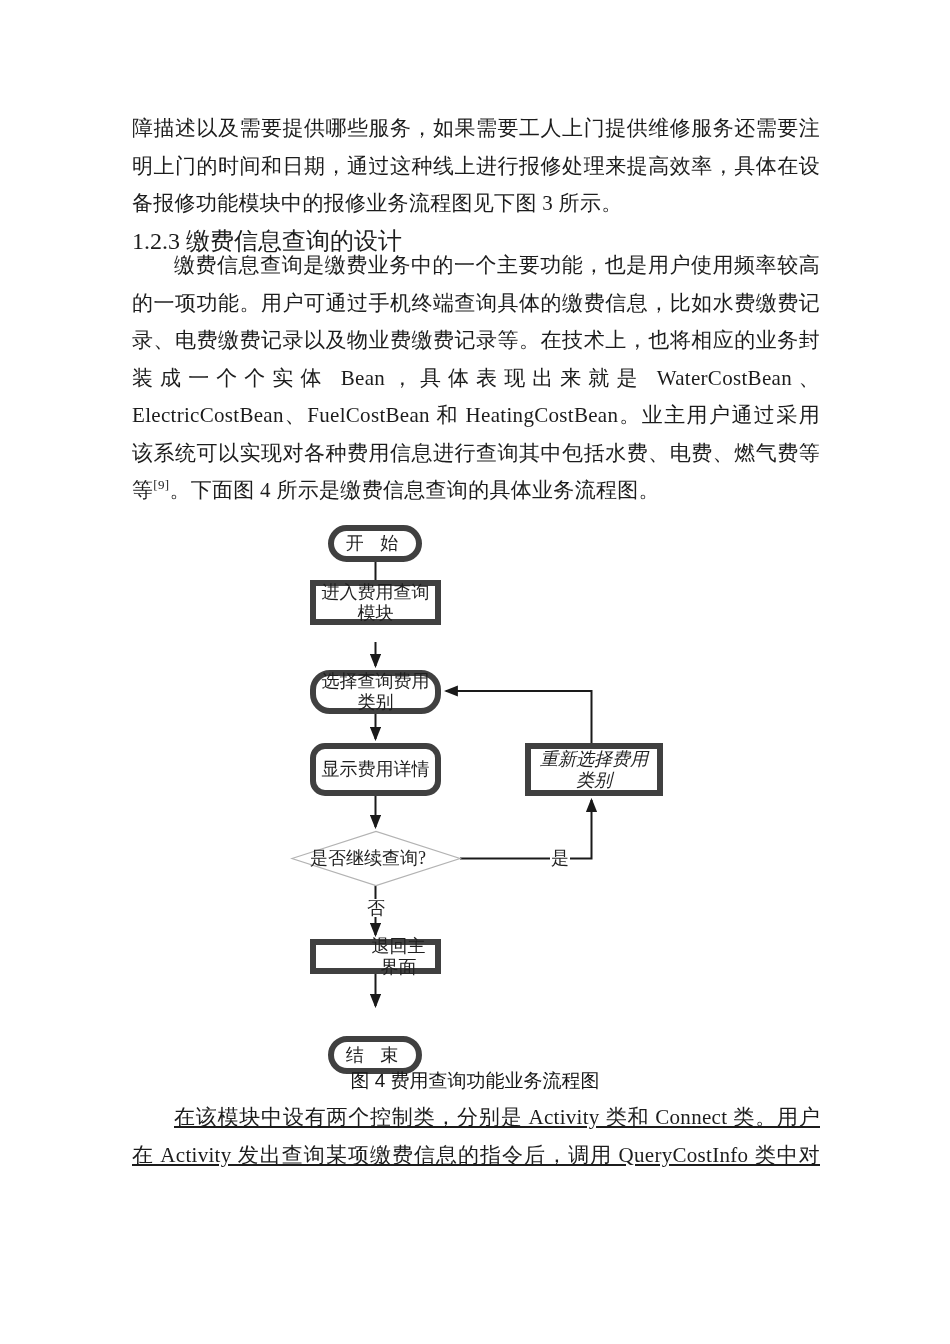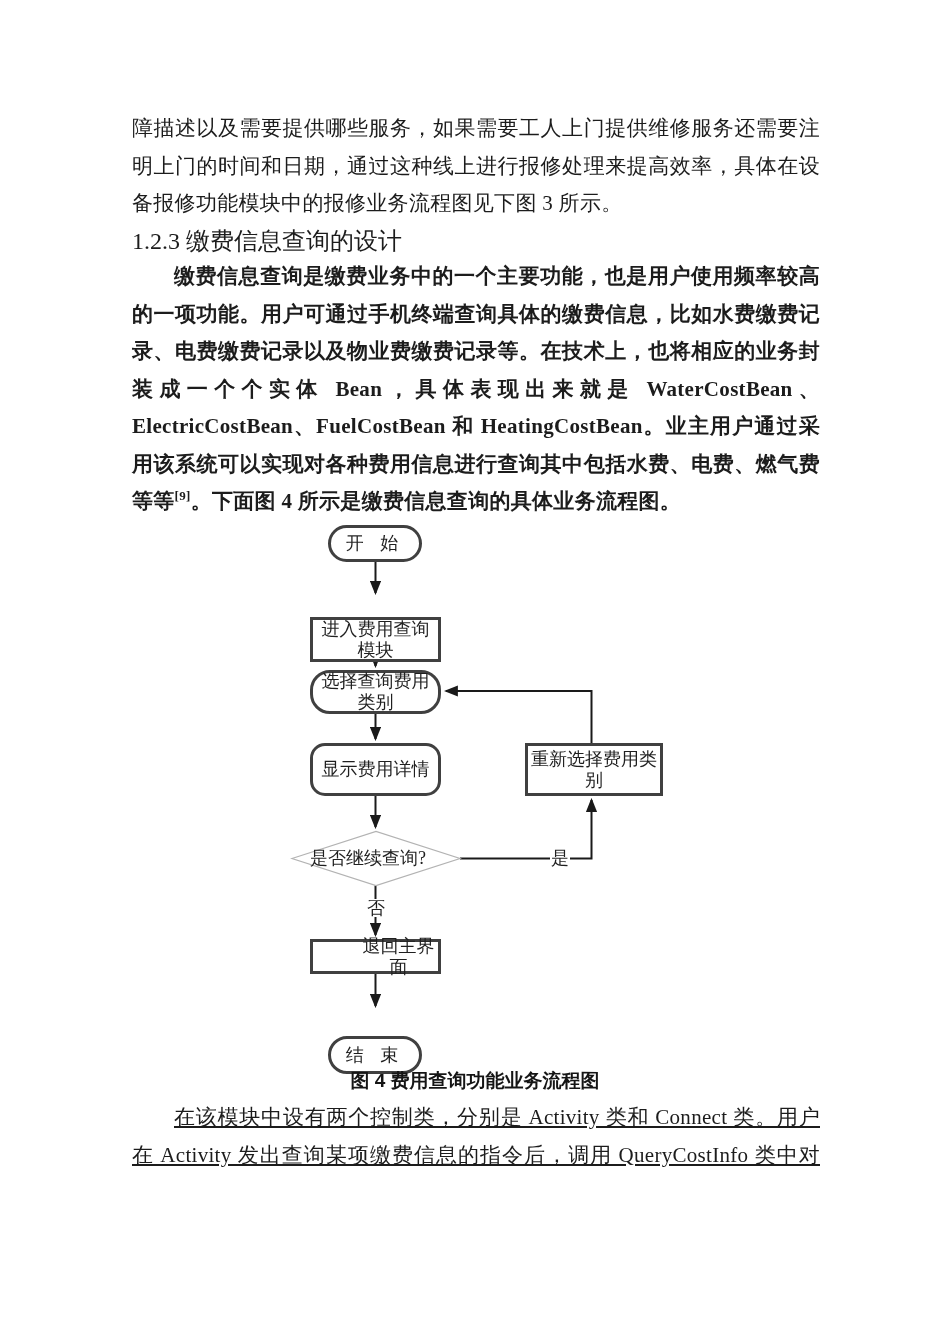--- a/index.html
+++ b/index.html
@@ -24,31 +24,31 @@
     left:132px;width:688px;
     font-size:24px;line-height:38px;
     white-space:nowrap;
   }
   sup.ref{font-size:13px;vertical-align:super;line-height:0;}
   .caption{
     position:absolute;
     left:0;top:1069px;width:950px;
     text-align:center;
     font-family:"Liberation Sans","DejaVu Sans",sans-serif;
-    font-weight:bold;
+    font-weight:normal;
     font-size:19px;line-height:24px;
     color:#151515;
   }
   
   .fc-svg{position:absolute;left:0;top:0;width:950px;height:1344px;pointer-events:none;}
   .node{
     position:absolute;
     box-sizing:border-box;
     background:#ffffff;
-    border:3px solid #404040;
+    border:6px solid #404040;
     display:flex;align-items:center;justify-content:center;
     text-align:center;
     font-size:18px;line-height:21px;
     color:#1f1f1f;
     padding:1px 2px;
   }
   .stadium{border-radius:19px;letter-spacing:6px;}
   .diamond-label{
     position:absolute;border:none;background:transparent;padding:0;
   }
@@ -62,21 +62,21 @@
 </style>
 </head>
 <body>
 
 <div class="page">
 
   <div class="bodytext" style="top:110px;">障描述以及需要提供哪些服务，如果需要工人上门提供维修服务还需要注明上门的时间和日期，通过这种线上进行报修处理来提高效率，具体在设备报修功能模块中的报修业务流程图见下图 3 所示。</div>
 
   <div class="heading" style="top:222px;">1.2.3 缴费信息查询的设计</div>
 
-  <div class="bodytext indent" style="top:258px;font-weight:bold;"><span>缴费信息查询是缴费业务中的一个主要功能，也是用户使用频率较高的一项功能。用户可通过手机终端查询具体的缴费信息，比如水费缴费记录、电费缴费记录以及物业费缴费记录等。在技术上，也将相应的业务封装成一个个实体 Bean，具体表现出来就是 WaterCostBean、ElectricCostBean、FuelCostBean 和 HeatingCostBean。业主用户通过采用该系统可以实现对各种费用信息进行查询其中包括水费、电费、燃气费等等</span><sup class="ref">[9]</sup><span>。下面图 4 所示是缴费信息查询的具体业务流程图。</span></div>
+  <div class="bodytext indent" style="top:247px;"><span>缴费信息查询是缴费业务中的一个主要功能，也是用户使用频率较高的一项功能。用户可通过手机终端查询具体的缴费信息，比如水费缴费记录、电费缴费记录以及物业费缴费记录等。在技术上，也将相应的业务封装成一个个实体 Bean，具体表现出来就是 WaterCostBean、ElectricCostBean、FuelCostBean 和 HeatingCostBean。业主用户通过采用该系统可以实现对各种费用信息进行查询其中包括水费、电费、燃气费等等</span><sup class="ref">[9]</sup><span>。下面图 4 所示是缴费信息查询的具体业务流程图。</span></div>
 
   <div>
 
     <svg class="fc-svg" viewBox="0 0 950 1344" xmlns="http://www.w3.org/2000/svg">
       <defs>
         <marker id="arr" viewBox="0 0 10 8" refX="8.5" refY="4" markerWidth="7" markerHeight="5.6" orient="auto-start-reverse">
           <path d="M0,0 L10,4 L0,8 z" fill="#1a1a1a"></path>
         </marker>
       </defs>
 
@@ -94,27 +94,27 @@
 
       <path d="M591.5,743 V691 H446" stroke="#1a1a1a" stroke-width="2" fill="none" marker-end="url(#arr)"></path>
 
       <path d="M375.5,974 V1006" stroke="#1a1a1a" stroke-width="2" fill="none" marker-end="url(#arr)"></path>
 
       <polygon points="292,858.5 376,831.5 460,858.5 376,885.5" fill="#ffffff" stroke="#b3b3b3" stroke-width="1.2"></polygon>
     </svg>
 
     <div class="node stadium" style="left:328px;top:525px;width:94px;height:37px;">开 始</div>
 
-    <div class="node" style="left:310px;top:617px;width:131px;height:45px;text-align:center;">进入费用查询模块</div>
+    <div class="node" style="left:310px;top:580px;width:131px;height:45px;text-align:center;">进入费用查询模块</div>
 
     <div class="node" style="left:310px;top:670px;width:131px;height:44px;border-radius:20px;">选择查询费用类别</div>
 
     <div class="node" style="left:310px;top:743px;width:131px;height:53px;border-radius:15px;">显示费用详情</div>
 
-    <div class="node" style="left:525px;top:743px;width:138px;height:53px;">重新选择费用类别</div>
+    <div class="node" style="left:525px;top:743px;width:138px;height:53px;font-style:italic;">重新选择费用类别</div>
 
     <div class="node diamond-label" style="left:284px;top:831px;width:168px;height:54px;">是否继续查询?</div>
 
     <div class="node" style="left:310px;top:939px;width:131px;height:35px;padding-left:48px;">退回主界面</div>
 
     <div class="node stadium" style="left:328px;top:1036px;width:94px;height:38px;">结 束</div>
 
     <div class="edge-label" style="left:550px;top:849px;">是</div>
 
     <div class="edge-label" style="left:366px;top:899px;">否</div>

